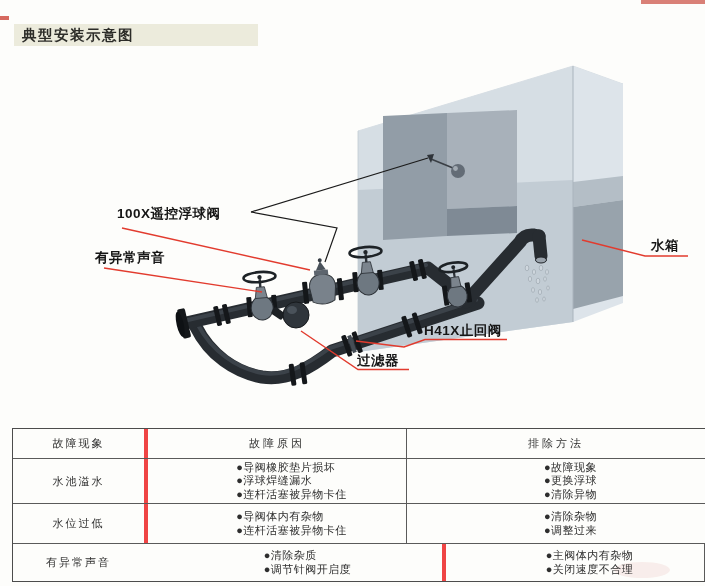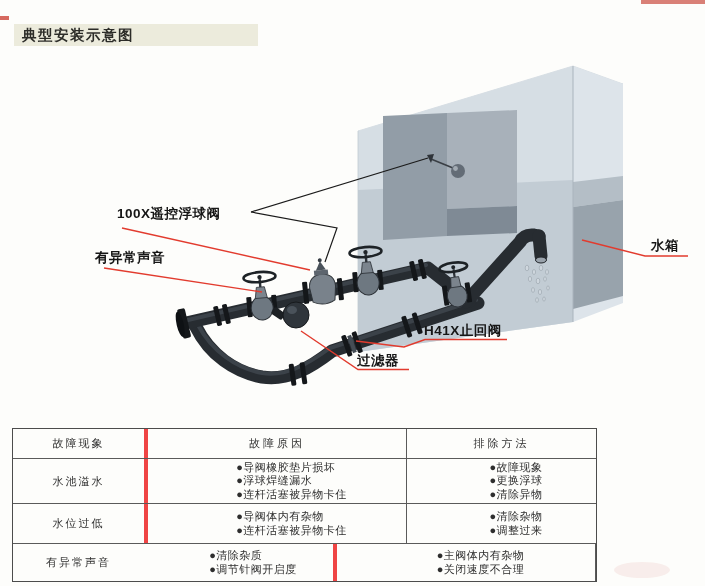--- a/index.html
+++ b/index.html
@@ -23,21 +23,21 @@
     padding-left:17px;box-sizing:border-box;letter-spacing:1.5px;white-space:nowrap;
   }
   #title1{top:24px;padding-left:8px;}
   #title2{top:390px;}
   .diagram-label{
     position:absolute;z-index:2;font-size:13.5px;color:#161616;
     letter-spacing:0.5px;white-space:nowrap;font-weight:700;
   }
   
   .fault-table{
-    position:absolute;left:12px;top:428px;width:585px;z-index:2;
+    position:absolute;left:12px;top:428px;width:694px;z-index:2;
     border:1px solid var(--table-border);box-sizing:border-box;
     color:#2e2e2e;background:transparent;
   }
   .trow{display:flex;align-items:stretch;}
   .tbody .trow{border-top:1px solid #5a5a5a;}
   .thead{height:29px;font-size:12px;letter-spacing:3px;}
   .tbody .trow:nth-child(1){height:44px;}
   .tbody .trow:nth-child(2){height:39px;}
   .tbody .trow:nth-child(3){height:37px;}
   .cell{display:flex;align-items:center;justify-content:center;font-size:11px;}

